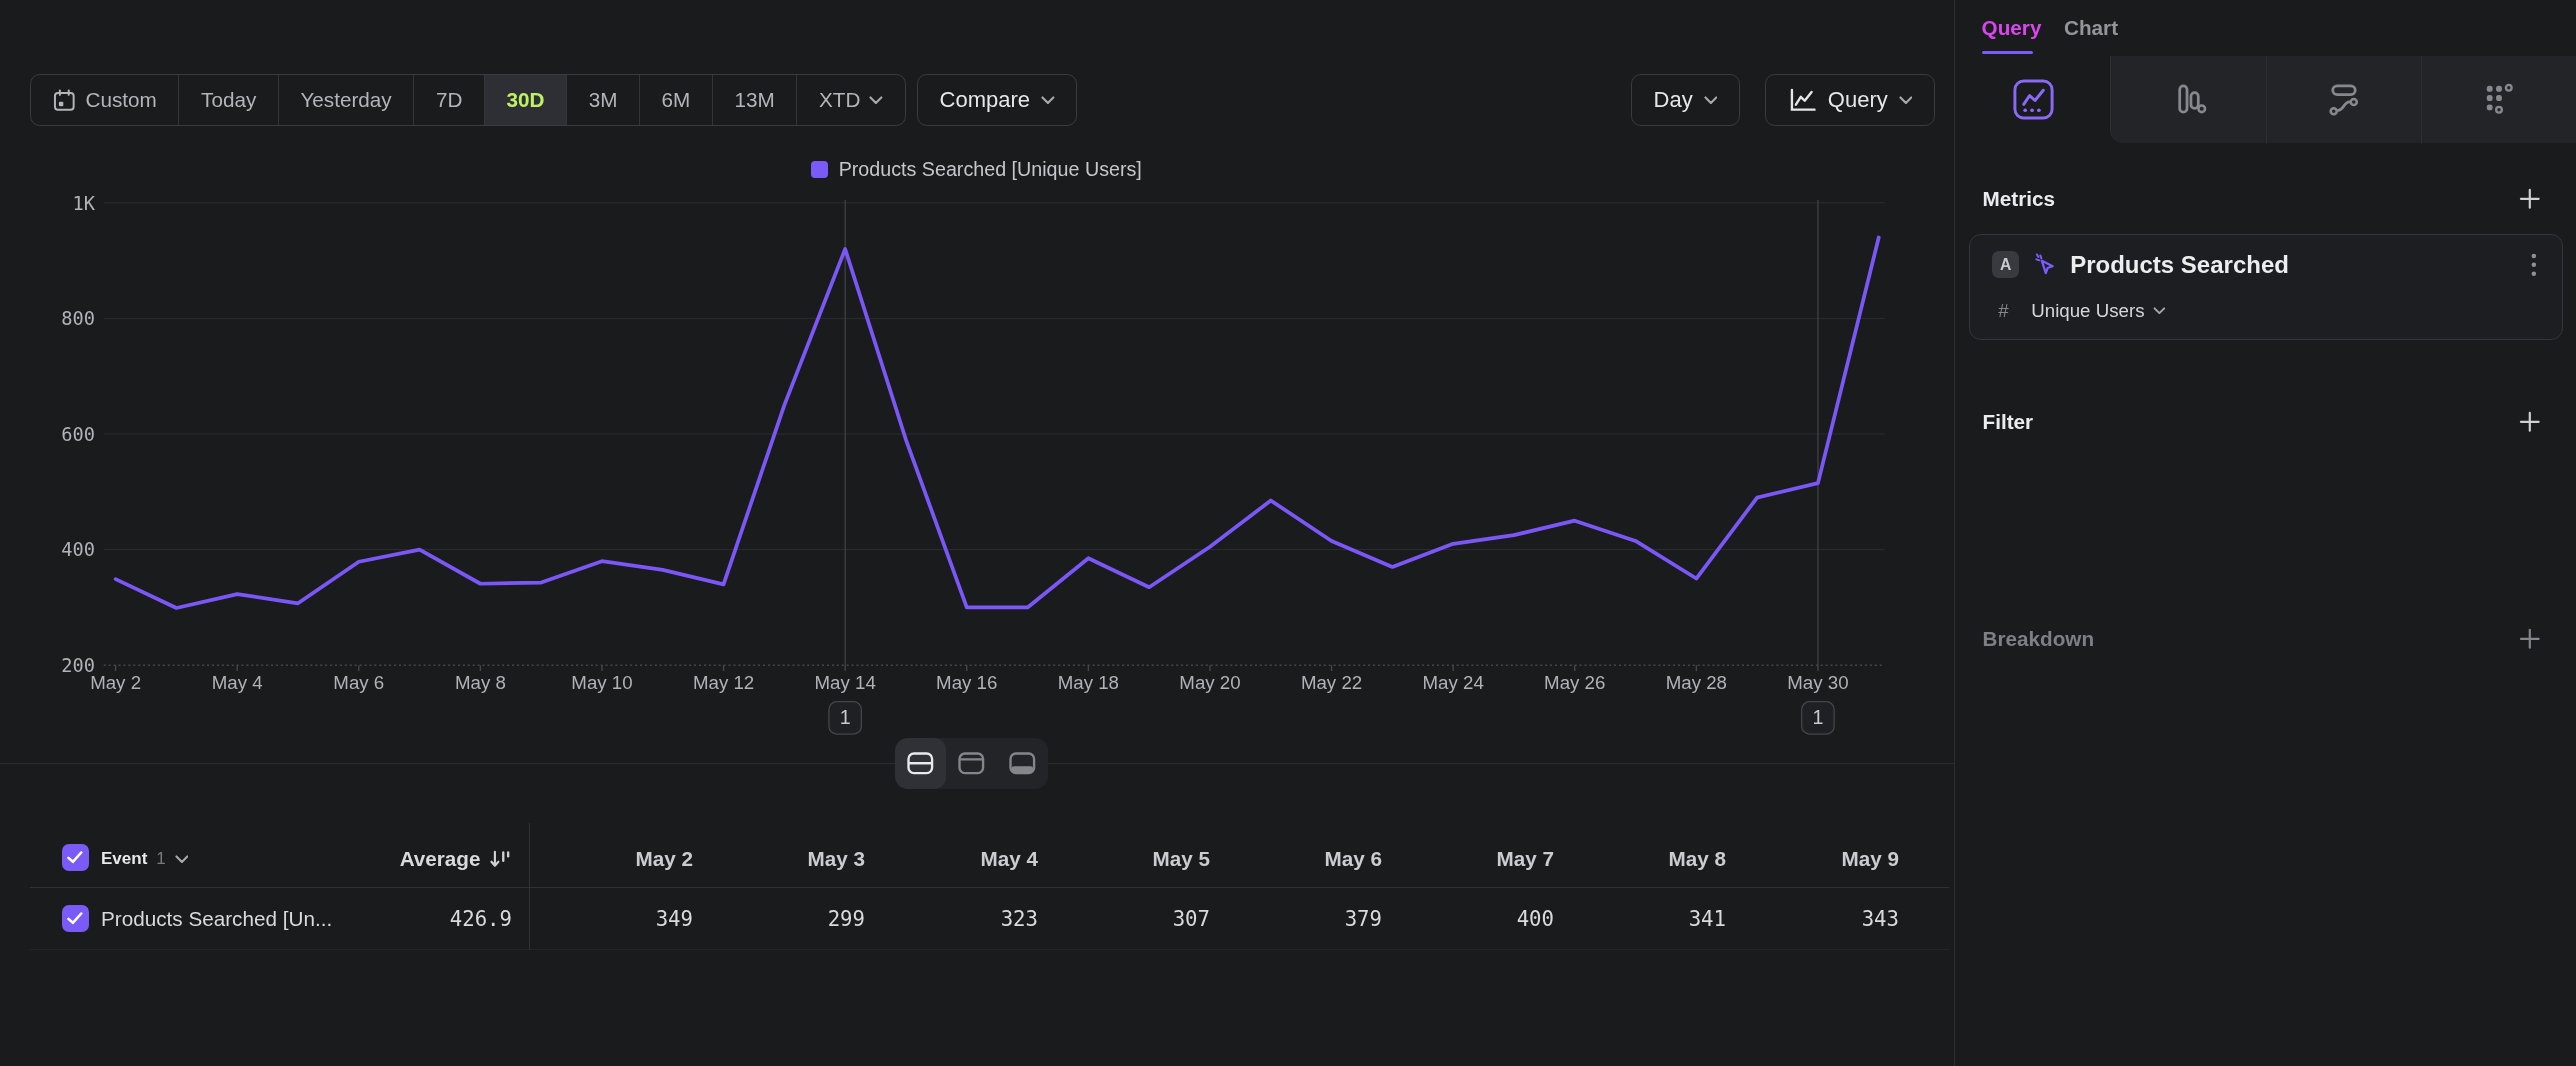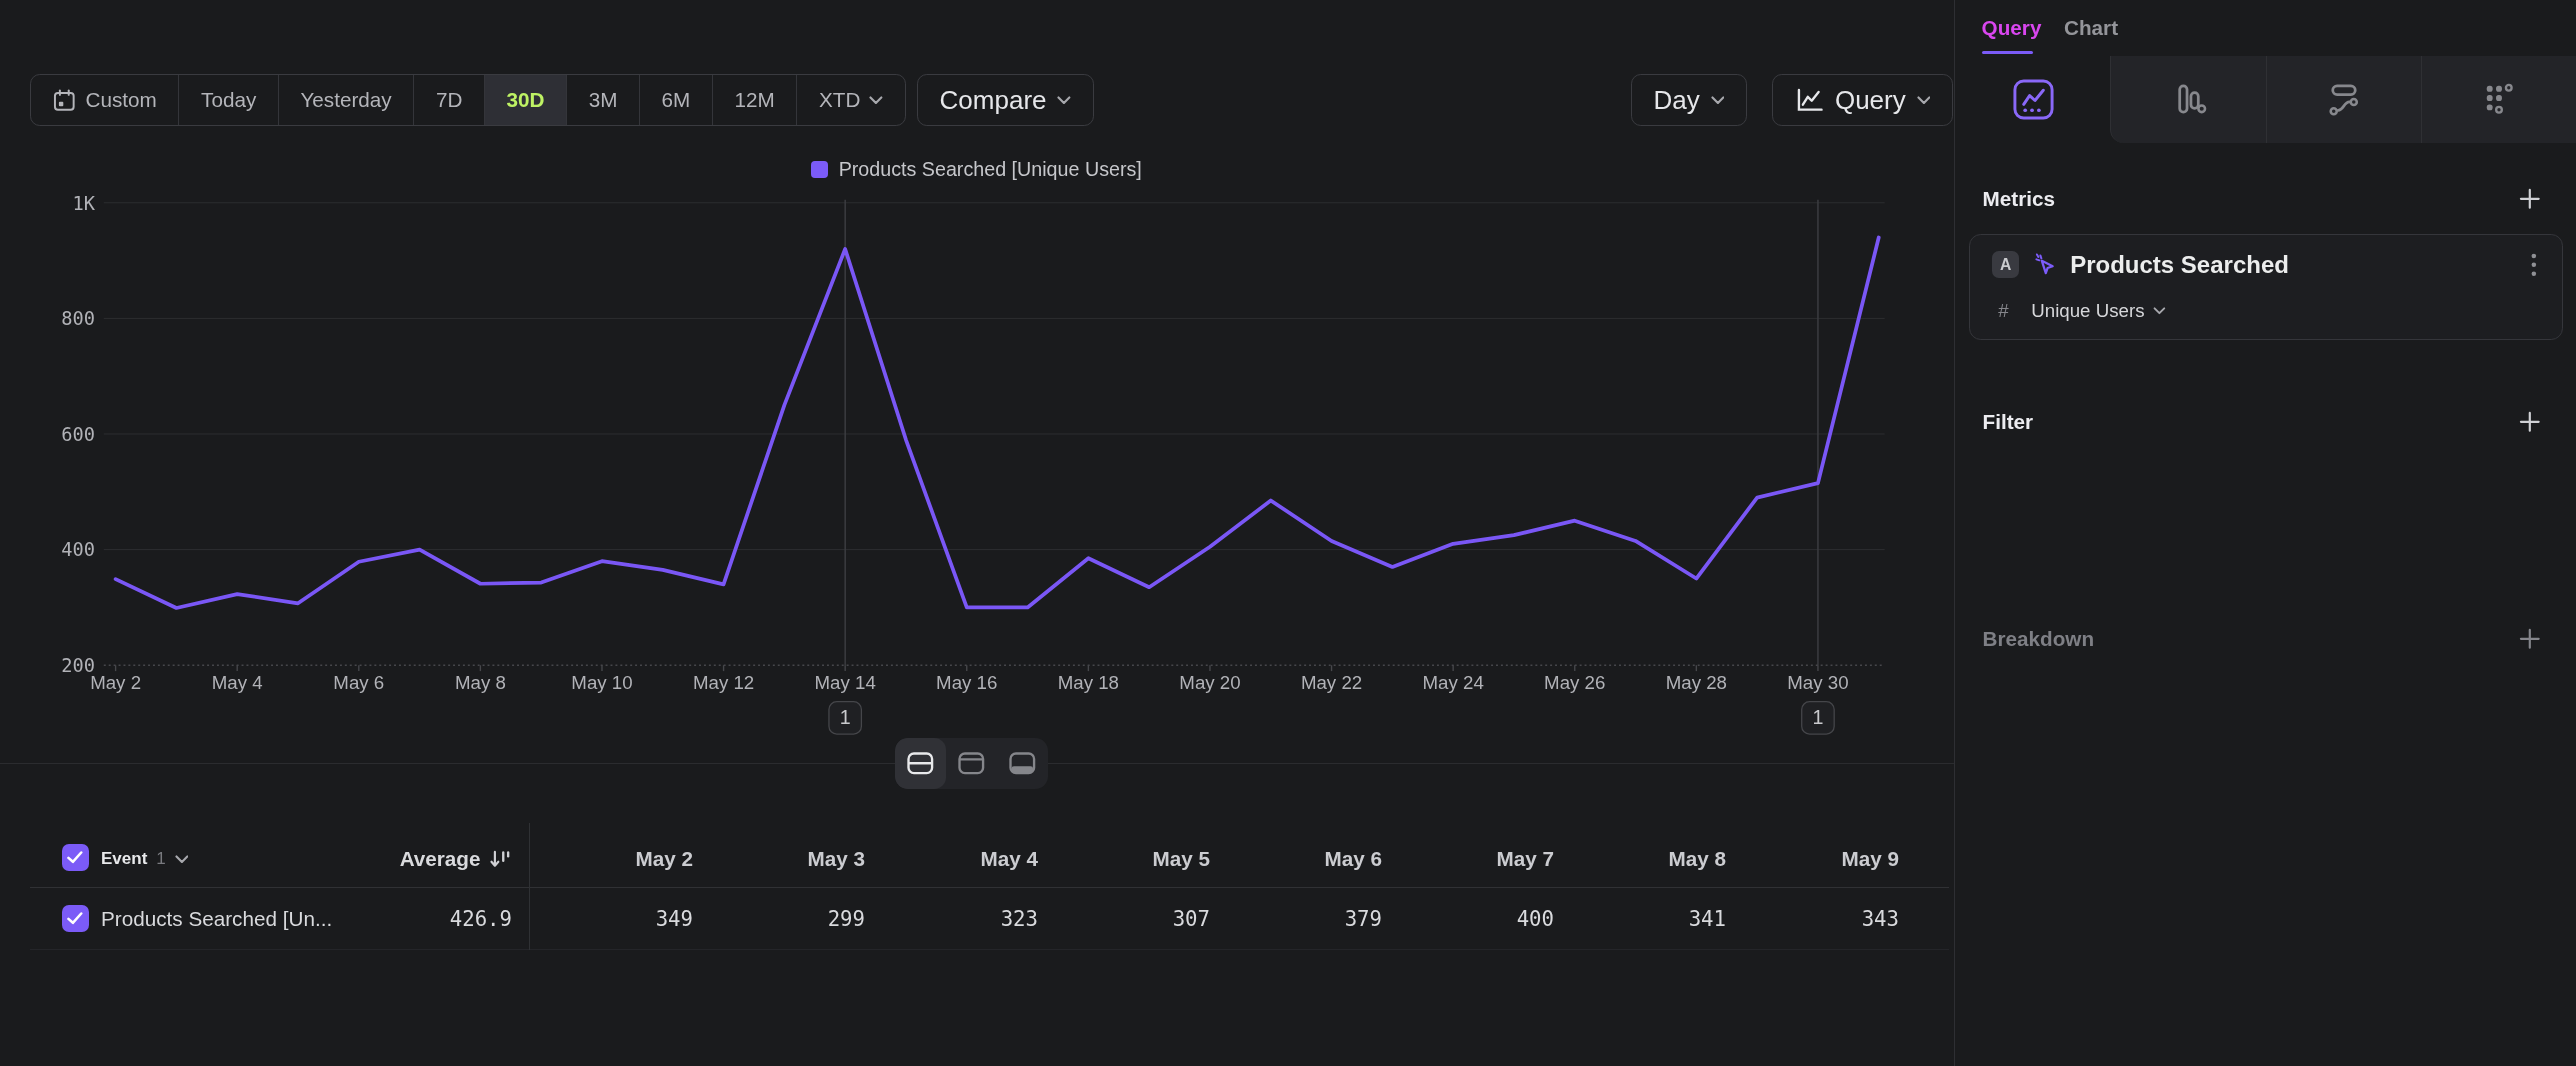--- a/index.html
+++ b/index.html
@@ -9,21 +9,21 @@
   button{background:none;border:none;color:inherit;font:inherit;padding:0;cursor:pointer;}
 
   
   .seg-group{position:absolute;left:29.5px;top:74px;height:52px;display:inline-flex;
              border:1px solid #3a3b40;border-radius:9.8px;overflow:hidden;box-sizing:border-box;}
   .seg{display:flex;align-items:center;gap:8.9px;padding:0 21.6px;font-size:20.7px;color:#b4b5ba;
        border-right:1px solid #34353a;white-space:nowrap;}
   .seg:last-child{border-right:none;}
   .seg.active{background:#2e2f35;color:#bef264;font-weight:700;}
   .btn{height:52px;box-sizing:border-box;border:1px solid #3a3b40;border-radius:9.8px;
-       display:inline-flex;align-items:center;gap:10.8px;padding:0 21.6px;font-size:26px;color:#e6e7ea;}
+       display:inline-flex;align-items:center;gap:10.8px;padding:0 21.6px;font-size:22px;color:#e6e7ea;}
   #compare-btn{position:absolute;left:917px;top:74px;}
   .right-controls{position:absolute;left:1631px;top:74px;display:flex;gap:25px;}
   .chev{width:13.8px;height:8.9px;color:#a7a8ad;flex:0 0 auto;}
   .cal-icon{width:24.6px;height:24.6px;color:#b4b5ba;}
   .linechart-icon{width:29.5px;height:25.6px;color:#e6e7ea;}
 
   
   .legend{position:absolute;left:29.5px;top:158px;width:1894px;display:flex;align-items:center;
           justify-content:center;gap:10.8px;font-size:19.7px;color:#c6c7cb;}
   .legend-swatch{width:16.7px;height:16.7px;border-radius:3.9px;background:#7b5bf7;}
@@ -119,21 +119,21 @@
       <button class="seg active">
         <span>30D</span>
       </button>
       <button class="seg">
         <span>3M</span>
       </button>
       <button class="seg">
         <span>6M</span>
       </button>
       <button class="seg">
-        <span>12M</span>
+        <span>13M</span>
       </button>
       <button class="seg">
         <span>XTD</span>
         <svg class="chev" viewBox="0 0 14 9">
           <path d="M1.5 1.5 L7 7 L12.5 1.5" fill="none" stroke="currentColor" stroke-width="2.2" stroke-linecap="round" stroke-linejoin="round"></path>
         </svg>
       </button>
     </div>
 
   <button class="btn" id="compare-btn">

